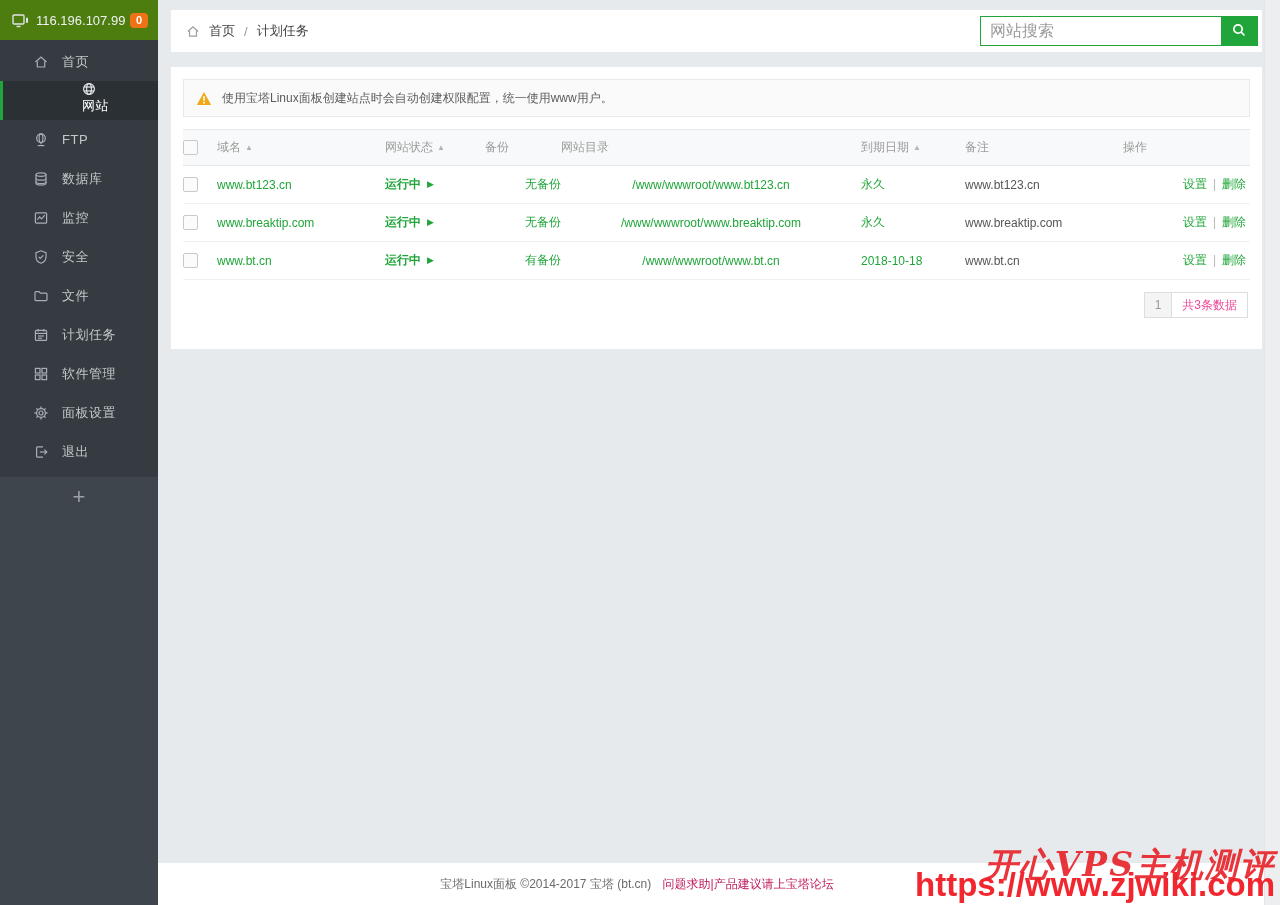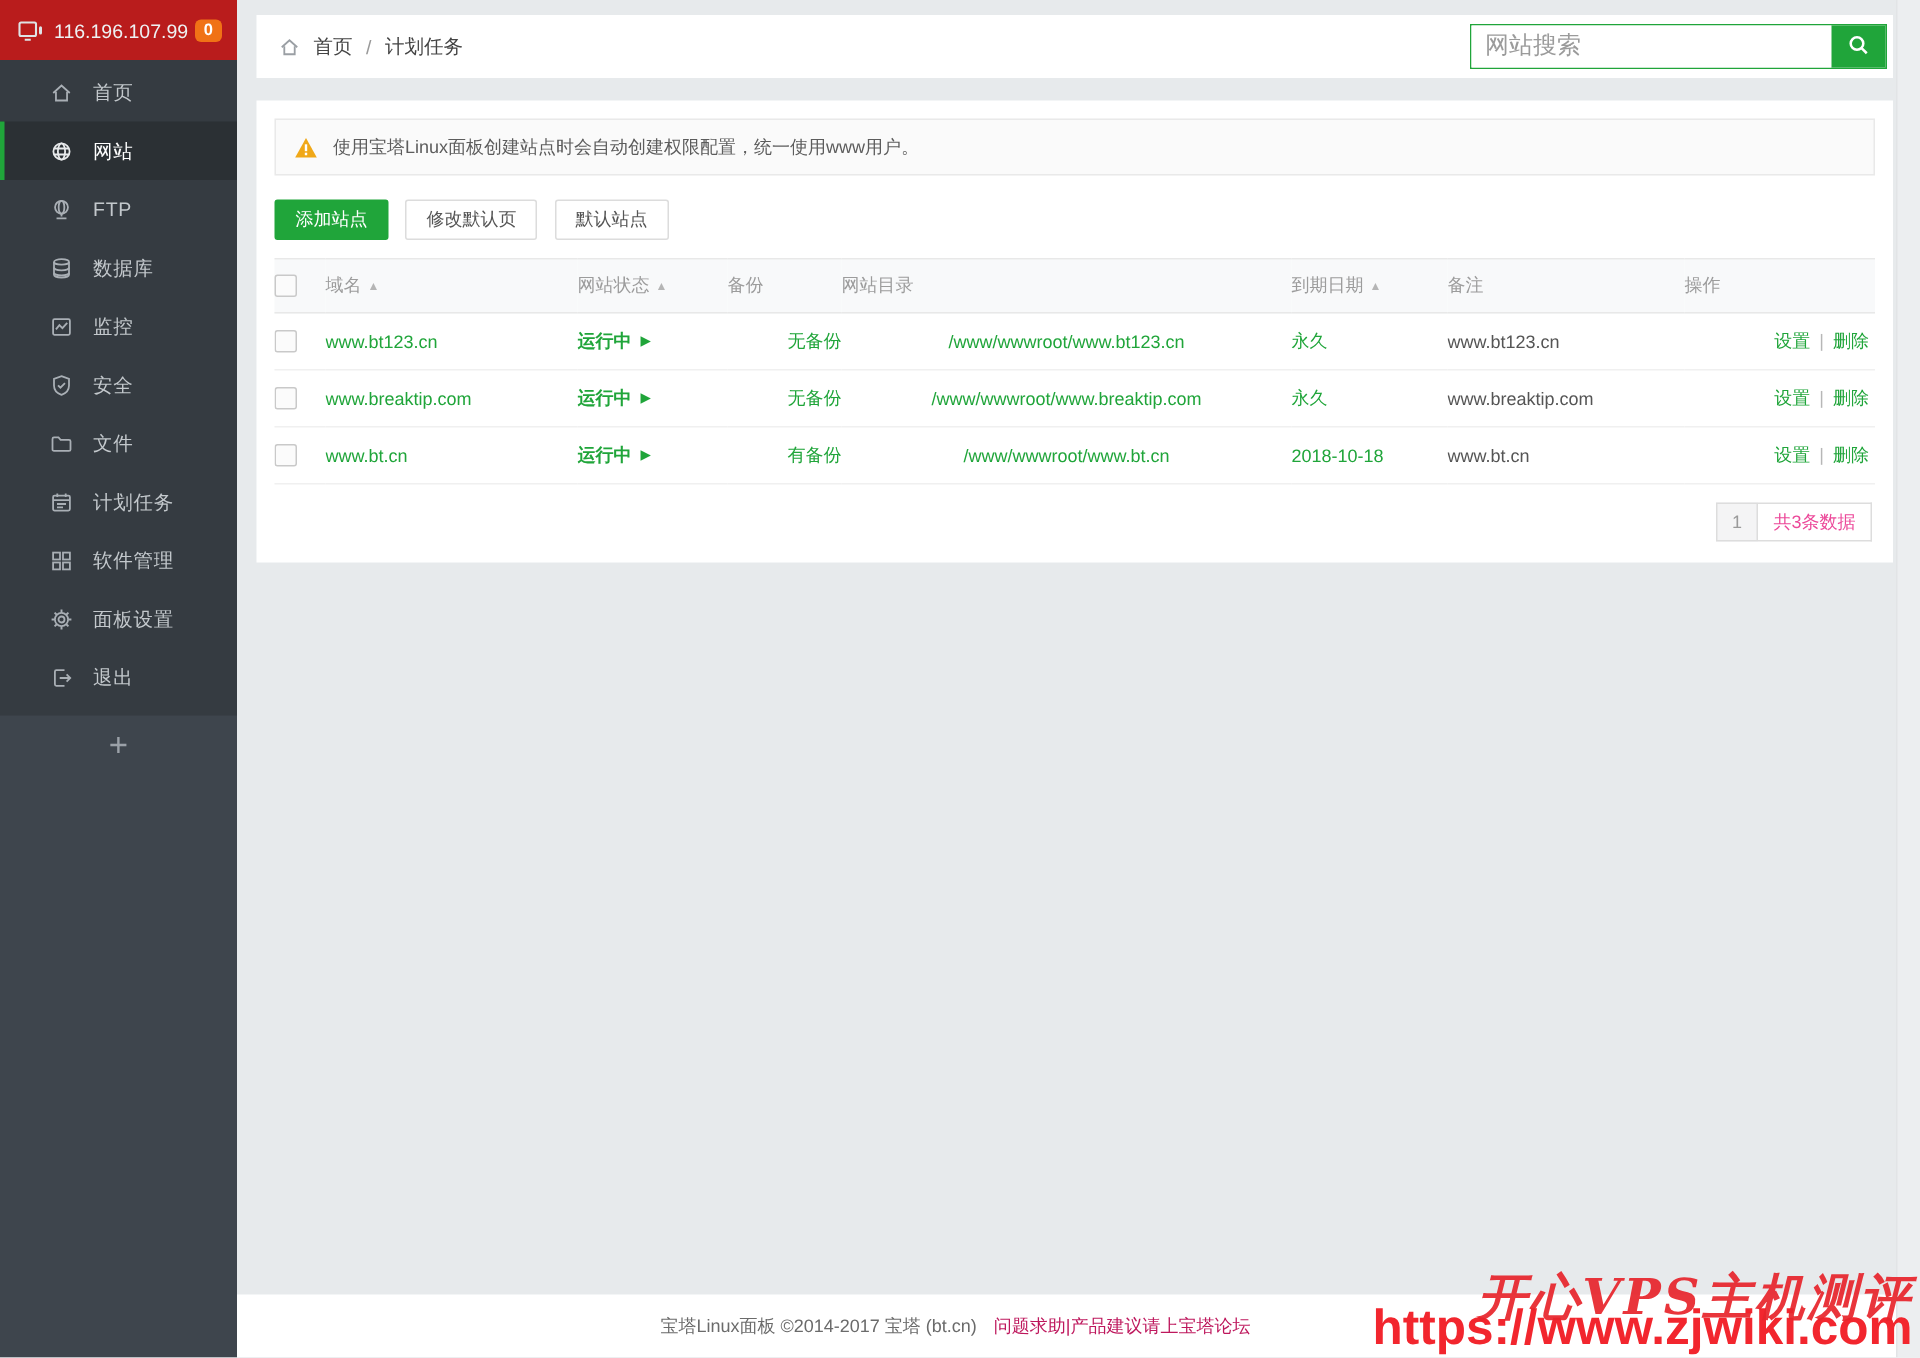--- a/index.html
+++ b/index.html
@@ -5,29 +5,29 @@
   html,body{margin:0;padding:0;}
   body{
     width:1280px;height:905px;overflow:hidden;
     font-family:"Liberation Sans","DejaVu Sans",sans-serif;
     background:#e7eaec;font-size:12px;color:#555;
   }
   .app{display:flex;width:1280px;height:905px;}
 
   
   .sidebar{width:158px;flex:0 0 158px;display:flex;flex-direction:column;background:#3e454d;}
-  .side-header{height:40px;background:#b91c1c;display:flex;align-items:center;padding:0 10px 0 12px;}
+  .side-header{height:40px;background:#4d7c0f;display:flex;align-items:center;padding:0 10px 0 12px;}
   .side-header .mon{color:#dfe3e6;display:inline-flex;margin-right:7px;}
   .ip-text{color:#eef1f3;font-size:13px;flex:1;white-space:nowrap;}
   .badge{background:#f07216;color:#fff;font-size:11px;font-weight:bold;border-radius:4px;padding:2px 6px;line-height:1;}
   .side-menu{background:#353b41;padding:2px 0 6px 0;}
   .side-item{height:39px;display:flex;align-items:center;padding-left:30px;cursor:pointer;color:#c3c8cc;border-left:3px solid transparent;}
   .side-item .sicon{display:inline-flex;width:16px;justify-content:center;margin-right:13px;color:#a9afb5;}
   .side-item .slabel{font-size:13px;letter-spacing:.5px;}
-  .side-item.active{background:#2b3034;border-left:3px solid #20a53a;color:#fff;}
+  .side-item.active{background:#2b3034;border-left:3px solid #20a53a;color:#fff;flex-direction:column;}
   .side-item.active .sicon{color:#e8eaec;}
   .side-bottom{flex:1;text-align:center;padding-top:4px;}
   .add-plus{display:inline-block;color:#9ba1a8;font-size:22px;line-height:32px;cursor:pointer;padding:0 20px;}
 
   
   .main{flex:1;position:relative;display:flex;flex-direction:column;min-width:0;}
   .content{flex:1;padding:10px 18px 0 13px;}
 
   .topbar{height:42px;background:#fff;display:flex;align-items:center;padding:0 4px 0 14px;}
   .crumb{display:flex;align-items:center;color:#444;font-size:13px;}
@@ -259,25 +259,20 @@
           <span class="warn-ic">
             <svg width="16" height="15" viewBox="0 0 16 15">
               <path d="M8 1 L15.2 14 H0.8 Z" fill="#f0a818"></path>
               <rect x="7.2" y="5.2" width="1.6" height="4.6" fill="#fff"></rect>
               <rect x="7.2" y="10.8" width="1.6" height="1.7" fill="#fff"></rect>
             </svg>
           </span>
           <span>使用宝塔Linux面板创建站点时会自动创建权限配置，统一使用www用户。</span>
         </div>
 
-        <div class="toolbar">
-          <button class="btn btn-green">添加站点</button>
-          <button class="btn btn-plain">修改默认页</button>
-          <button class="btn btn-plain">默认站点</button>
-        </div>
 
         <table class="sites">
           <thead>
             <tr>
                 <th class="c-check">
      <span class="cb"></span>
    </th>
    <th class="c-domain">
      域名<span class="sort">▲</span>
    </th>

